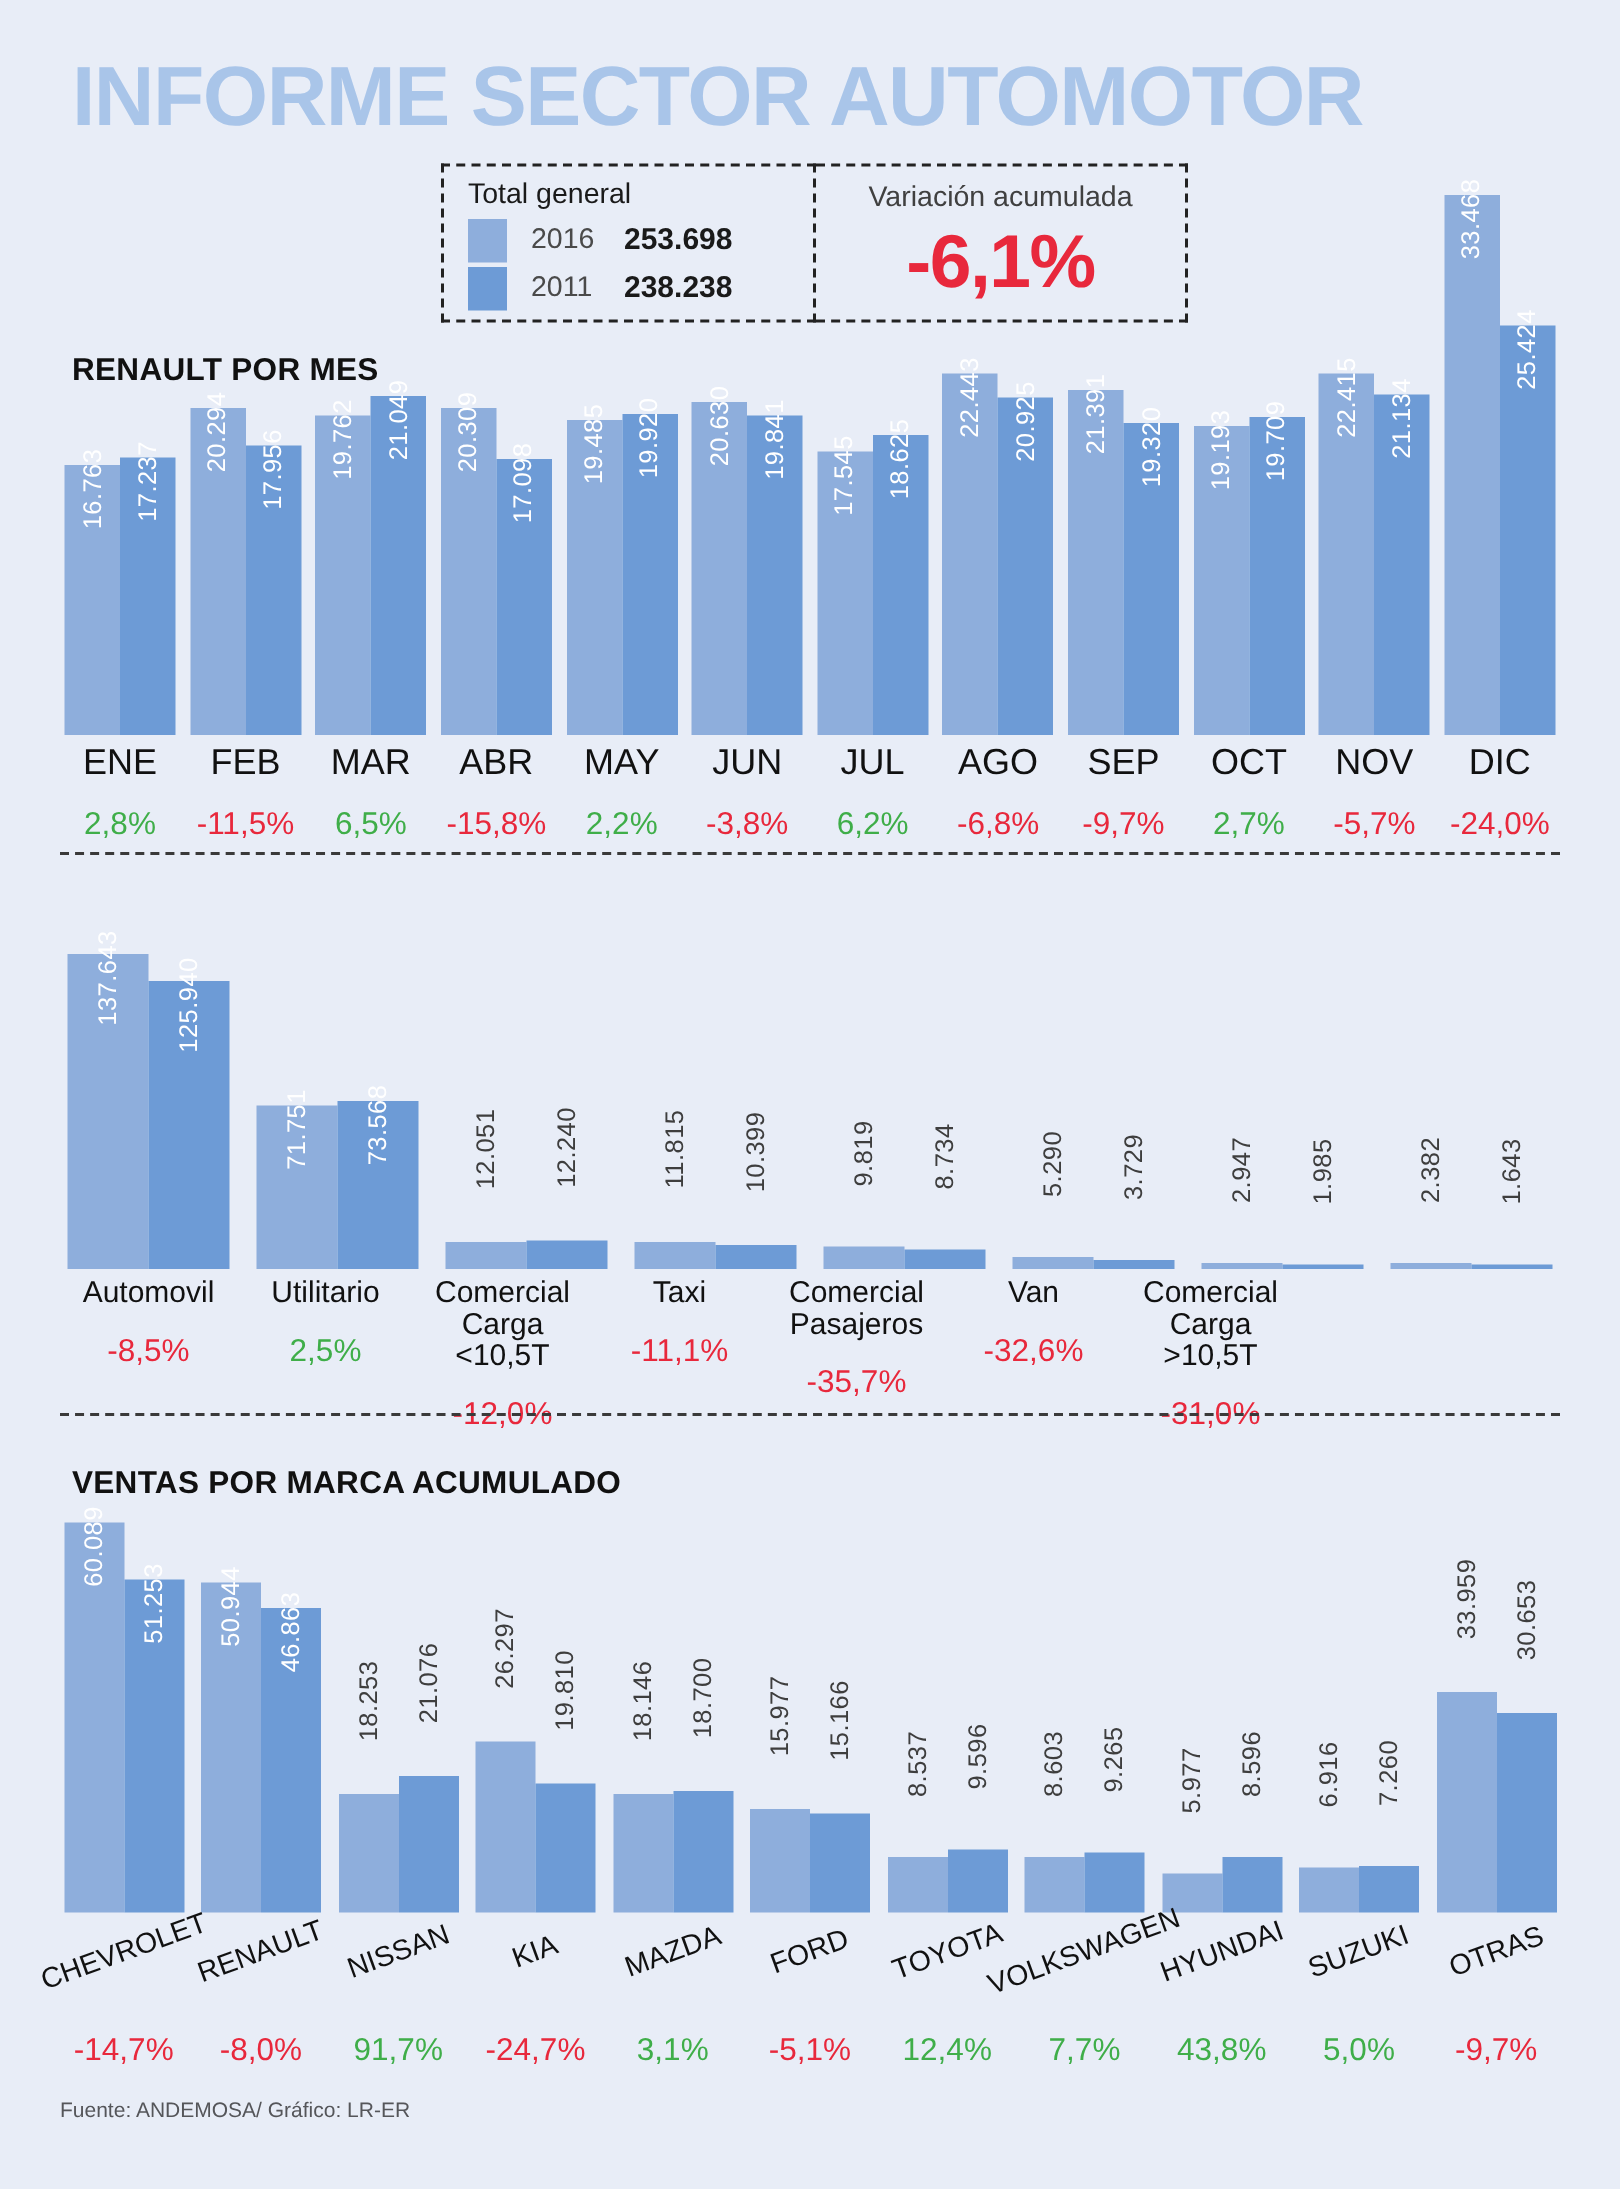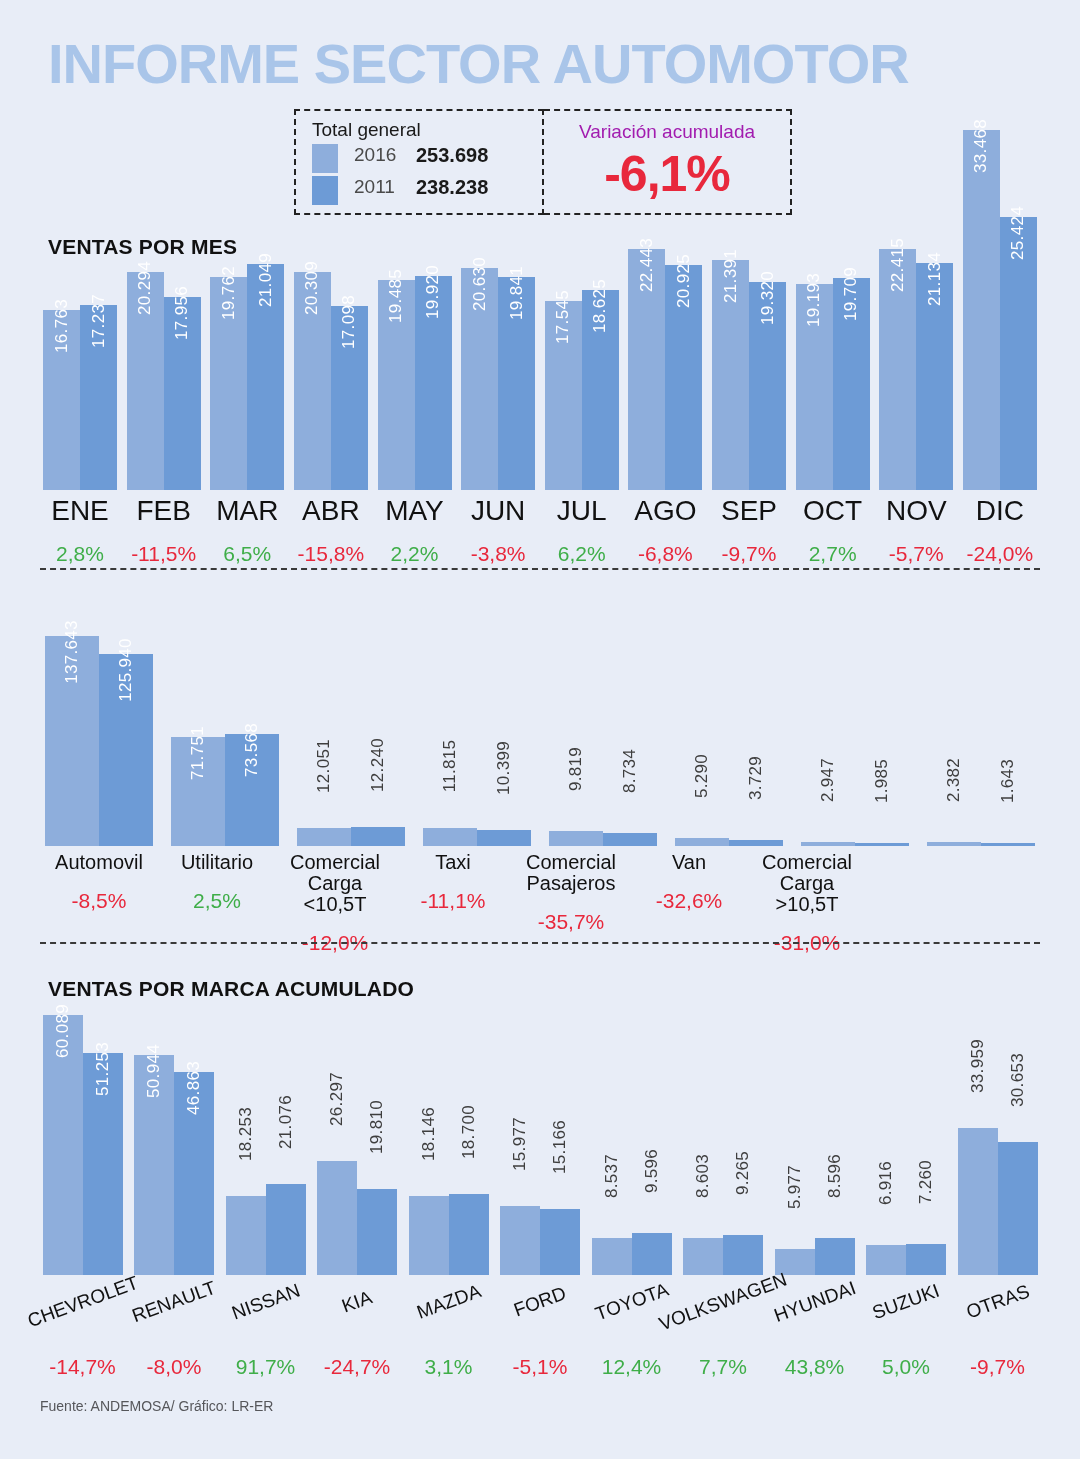--- a/index.html
+++ b/index.html
@@ -17,27 +17,27 @@
     font-size: 56px; font-weight: bold; letter-spacing: -1px;
     color: #a9c5e9; line-height: 1;
     font-family: "Liberation Sans", sans-serif;
   }
 
   
   #legend-wrap { position: absolute; left: 294px; top: 109px; display: flex; }
   .dash-box { border: 2px dashed #222; }
   #legend-box { width: 250px; height: 106px; padding: 8px 0 0 16px; }
   #legend-title { font-size: 19px; color: #1a1a1a; margin-bottom: 3px; }
-  .legend-row { display: flex; height: 32px; }
+  .legend-row { display: flex; align-items: center; height: 32px; }
   .legend-swatch { width: 26px; height: 29px; margin-right: 16px; }
   .legend-year { font-size: 19px; color: #4a4a4a; width: 62px; }
   .legend-value { font-size: 20px; font-weight: bold; color: #1a1a1a; }
   #variation-box { width: 248px; height: 106px; border-left: none;
       display: flex; flex-direction: column; align-items: center; justify-content: center; }
-  #variation-label { font-size: 19px; color: #a21caf; margin-bottom: 2px; }
+  #variation-label { font-size: 19px; color: #404040; margin-bottom: 2px; }
   #variation-value { font-size: 50px; font-weight: bold; color: #e8283c; letter-spacing: -1px; }
 
   
   .section-heading {
     position: absolute; font-size: 21px; font-weight: bold;
     color: #111; letter-spacing: .2px;
   }
   #h-month { left: 48px; top: 235px; }
   #h-segment { left: 48px; top: 598px; }
   #h-brand { left: 48px; top: 977px; }
@@ -67,21 +67,21 @@
   .neg { color: #e8283c; }
 
   
   #chart-month { left: 40px; top: 130px; height: 360px; width: 1000px; justify-content: space-between; }
   #chart-month .group { width: 80px; }
   #chart-month .bars { height: 360px; }
   #chart-month .bar { width: 37px; }
   #month-labels { position: absolute; left: 40px; top: 496px; width: 1000px;
     display: flex; justify-content: space-between; }
   #month-labels .mcol { width: 80px; text-align: center; }
-  #month-labels .cat-label { font-weight: normal; font-size: 28px; }
+  #month-labels .cat-label { font-weight: normal; font-size: 24px; }
   #month-labels .pct { margin-top: 17px; }
 
   
   #chart-segment { left: 40px; top: 636px; height: 210px; width: 1000px; justify-content: space-between; }
   #chart-segment .group { width: 118px; }
   #chart-segment .bars { height: 210px; }
   #chart-segment .bar { width: 54px; }
   #segment-labels { position: absolute; left: 40px; top: 852px; width: 1000px;
     display: flex; justify-content: flex-start; }
   #segment-labels .scol { width: 118px; text-align: center; }
@@ -128,21 +128,21 @@
         <span class="legend-year">2011</span>
         <span class="legend-value">238.238</span>
       </div>
     </div>
     <div id="variation-box" class="dash-box">
       <div id="variation-label">Variación acumulada</div>
       <div id="variation-value">-6,1%</div>
     </div>
   </div>
 
-  <div class="section-heading" id="h-month">VENTAS POR MES</div>
+  <div class="section-heading" id="h-month">RENAULT POR MES</div>
   <div class="chart" id="chart-month">
       <div class="group">
         <div class="bars">
           <div class="bar inside" style="height: 180px; background: rgb(142, 174, 220);">
             <span class="vlabel">16.763</span>
           </div>
           <div class="bar inside" style="height: 185px; background: rgb(109, 155, 214);">
             <span class="vlabel">17.237</span>
           </div>
         </div>

